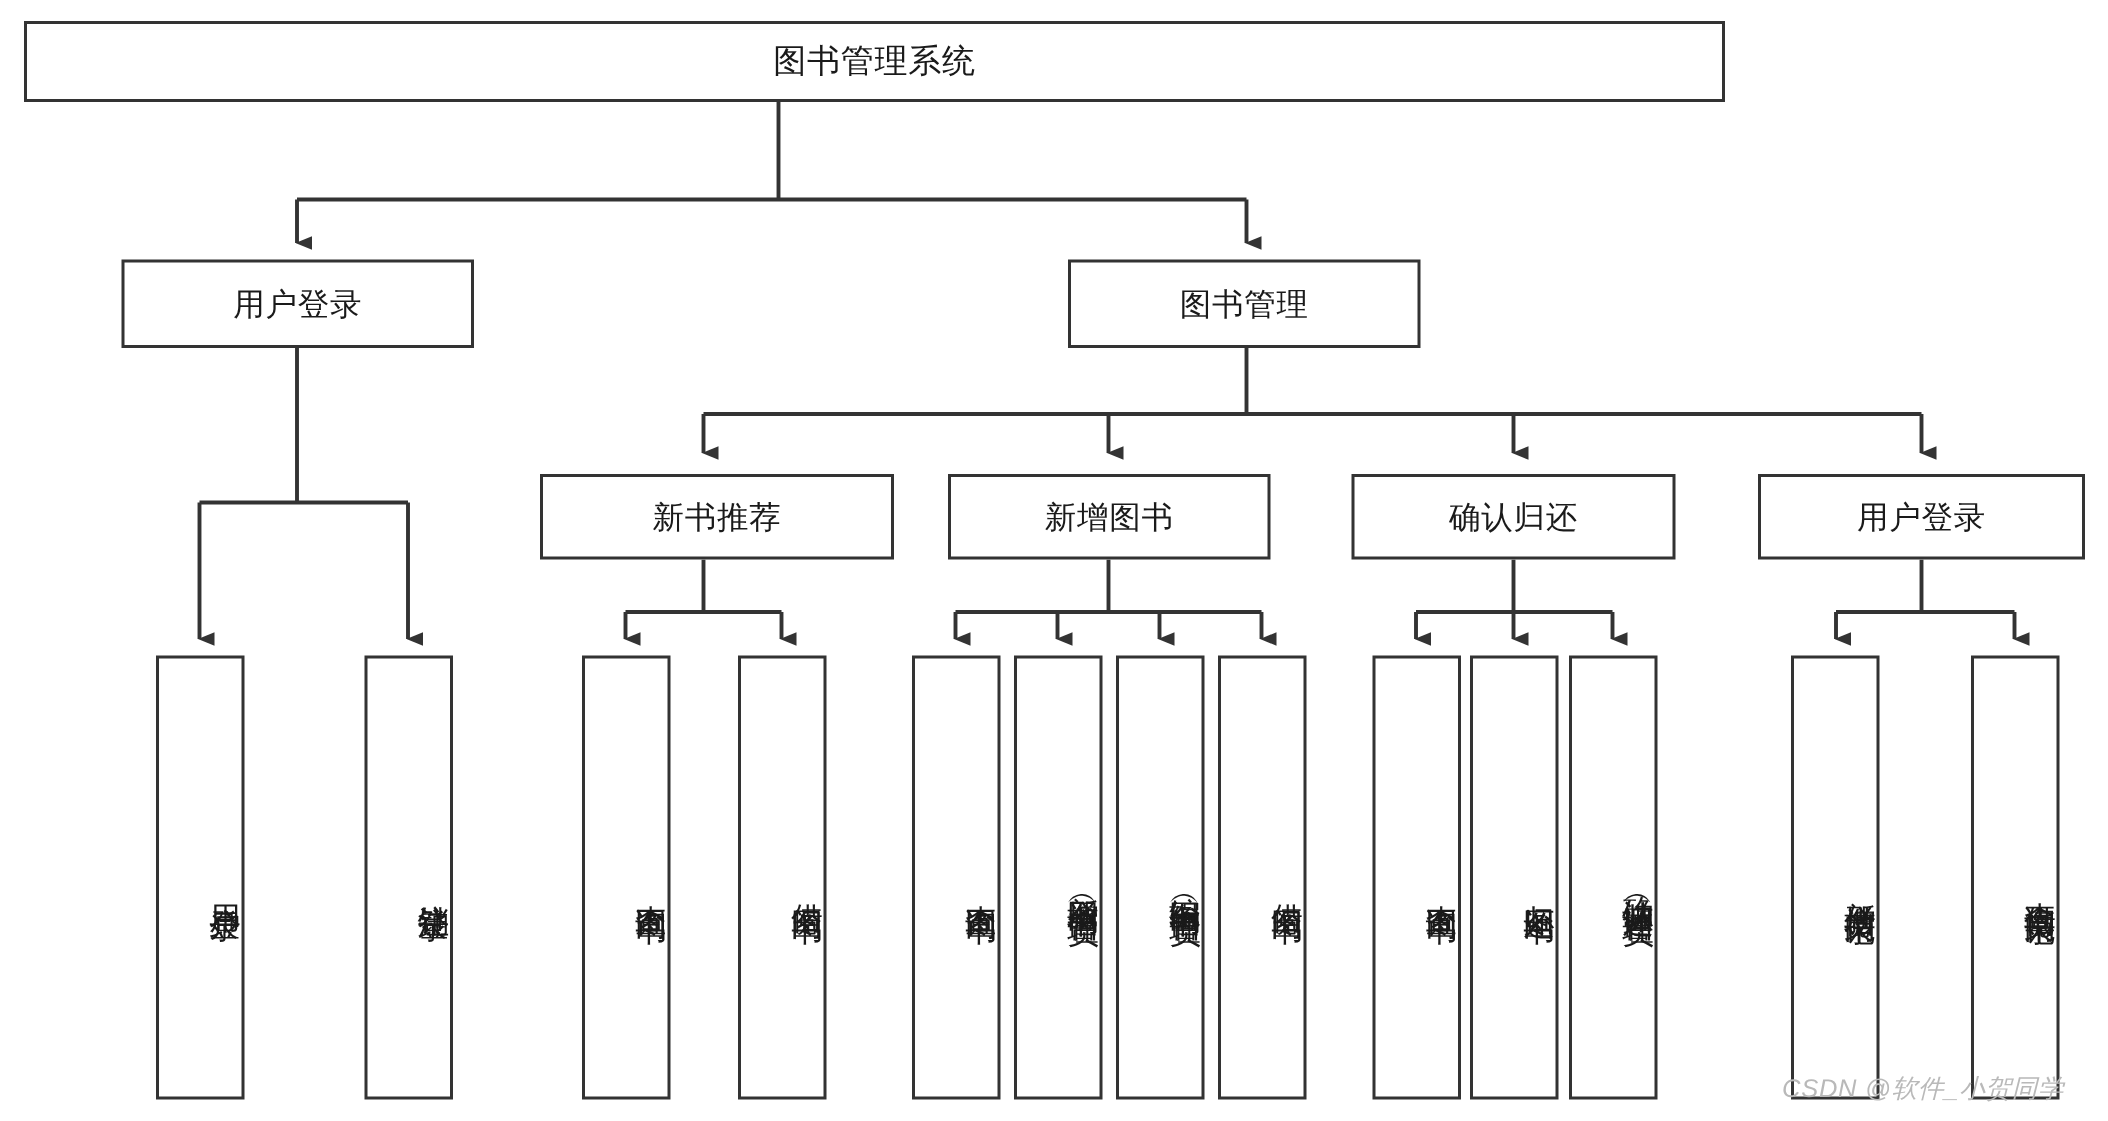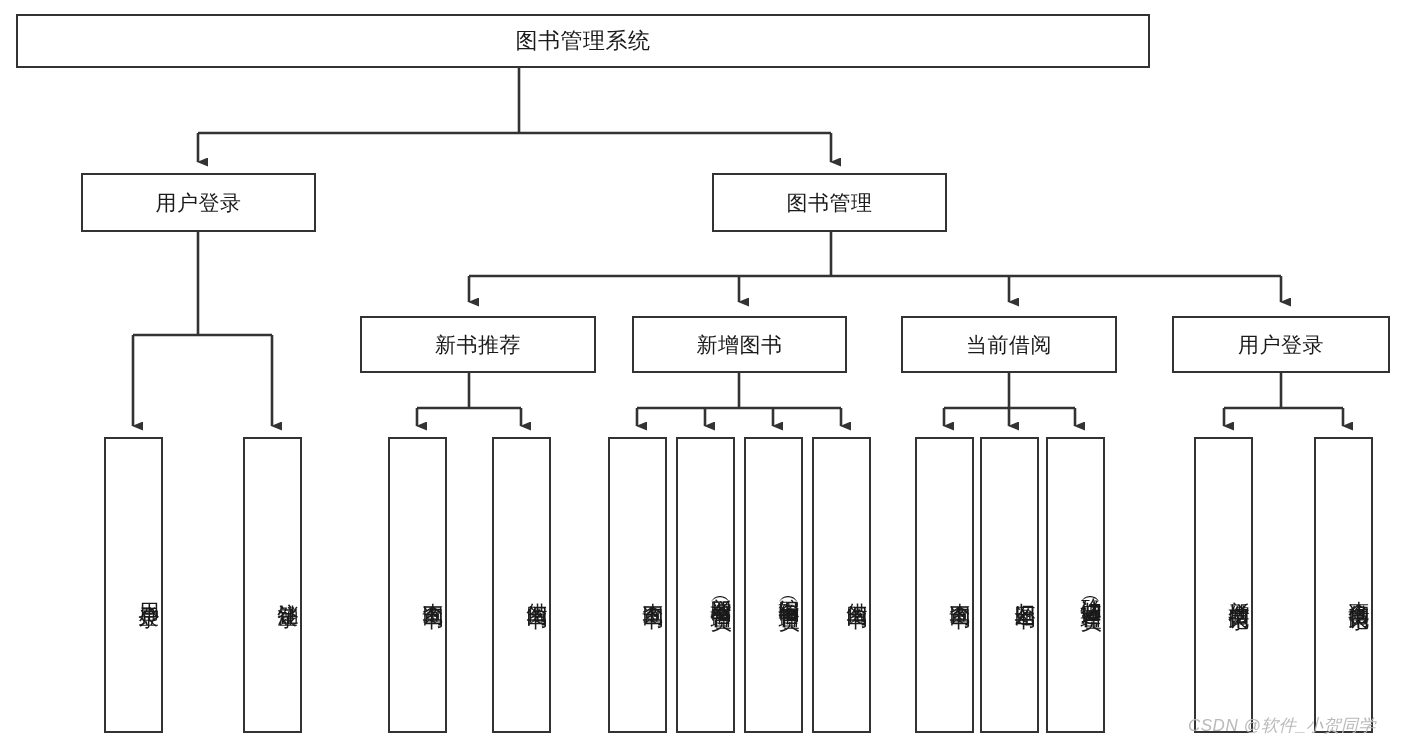--- a/index.html
+++ b/index.html
@@ -117,21 +117,21 @@
     </g>
   </svg>
 
   <div class="node horiz root" style="left:16px; top:14px; width:1134px; height:54px;">图书管理系统</div>
 
   <div class="node horiz" style="left:81px; top:173px; width:235px; height:59px;">用户登录</div>
   <div class="node horiz" style="left:712px; top:173px; width:235px; height:59px;">图书管理</div>
 
   <div class="node horiz" style="left:360px; top:316px; width:236px; height:57px;">新书推荐</div>
   <div class="node horiz" style="left:632px; top:316px; width:215px; height:57px;">新增图书</div>
-  <div class="node horiz" style="left:901px; top:316px; width:216px; height:57px;">当前借阅</div>
+  <div class="node horiz" style="left:901px; top:316px; width:216px; height:57px;">确认归还</div>
   <div class="node horiz" style="left:1172px; top:316px; width:218px; height:57px;">用户登录</div>
 
   <div class="node vert" style="left:104px; top:437px; width:59px; height:296px;">用户登录</div>
   <div class="node vert" style="left:243px; top:437px; width:59px; height:296px;">注销登录</div>
 
   <div class="node vert" style="left:388px; top:437px; width:59px; height:296px;">查询图书</div>
   <div class="node vert" style="left:492px; top:437px; width:59px; height:296px;">借阅图书</div>
 
   <div class="node vert" style="left:608px; top:437px; width:59px; height:296px;">查询图书</div>
   <div class="node vert" style="left:676px; top:437px; width:59px; height:296px;">新增图书（管理员）</div>

